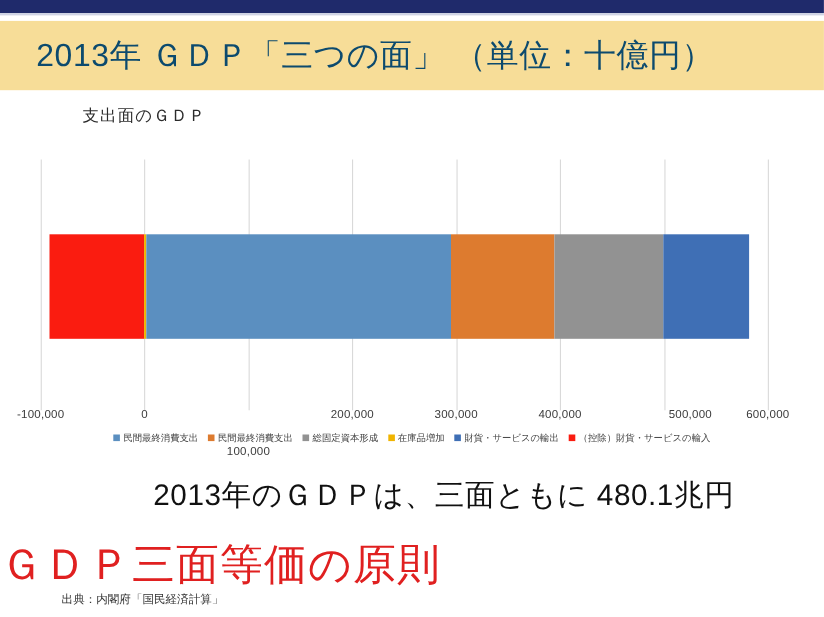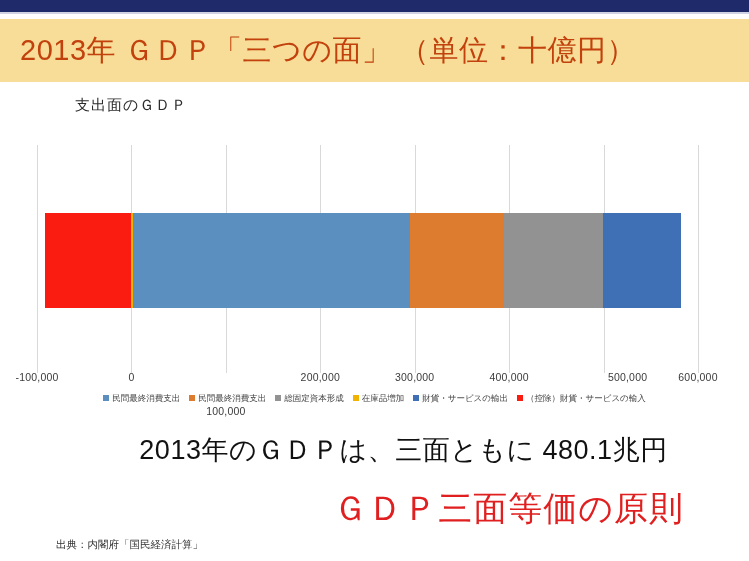--- a/index.html
+++ b/index.html
@@ -37,25 +37,26 @@
     position: absolute;
     left: 0; top: 19px;
     width: 749px;
     height: 63px;
     background: #f7dd98;
     display: flex;
     align-items: center;
   }
   .title-text {
     font-size: 29px;
-    color: #c2410c;
+    color: #0c4a6e;
     letter-spacing: 0.5px;
     padding-left: 20px;
     white-space: nowrap;
     font-weight: 400;
+    margin-left: 13px;
   }
 
   
   .chart-heading {
     position: absolute;
     left: 75px;
     top: 96px;
     font-size: 15px;
     color: #2b2b2b;
     letter-spacing: 1px;
@@ -156,22 +157,22 @@
     color: #111111;
     letter-spacing: 0.5px;
     white-space: nowrap;
     padding-left: 29px;
   }
   .statement-2 {
     position: absolute;
     left: 0;
     top: 486px;
     width: 684px;
-    text-align: right;
-    font-size: 34px;
+    text-align: left;
+    font-size: 39px;
     color: #e02020;
     letter-spacing: 1px;
     white-space: nowrap;
   }
 
   
   .source {
     position: absolute;
     left: 10px;
     top: 538px;

